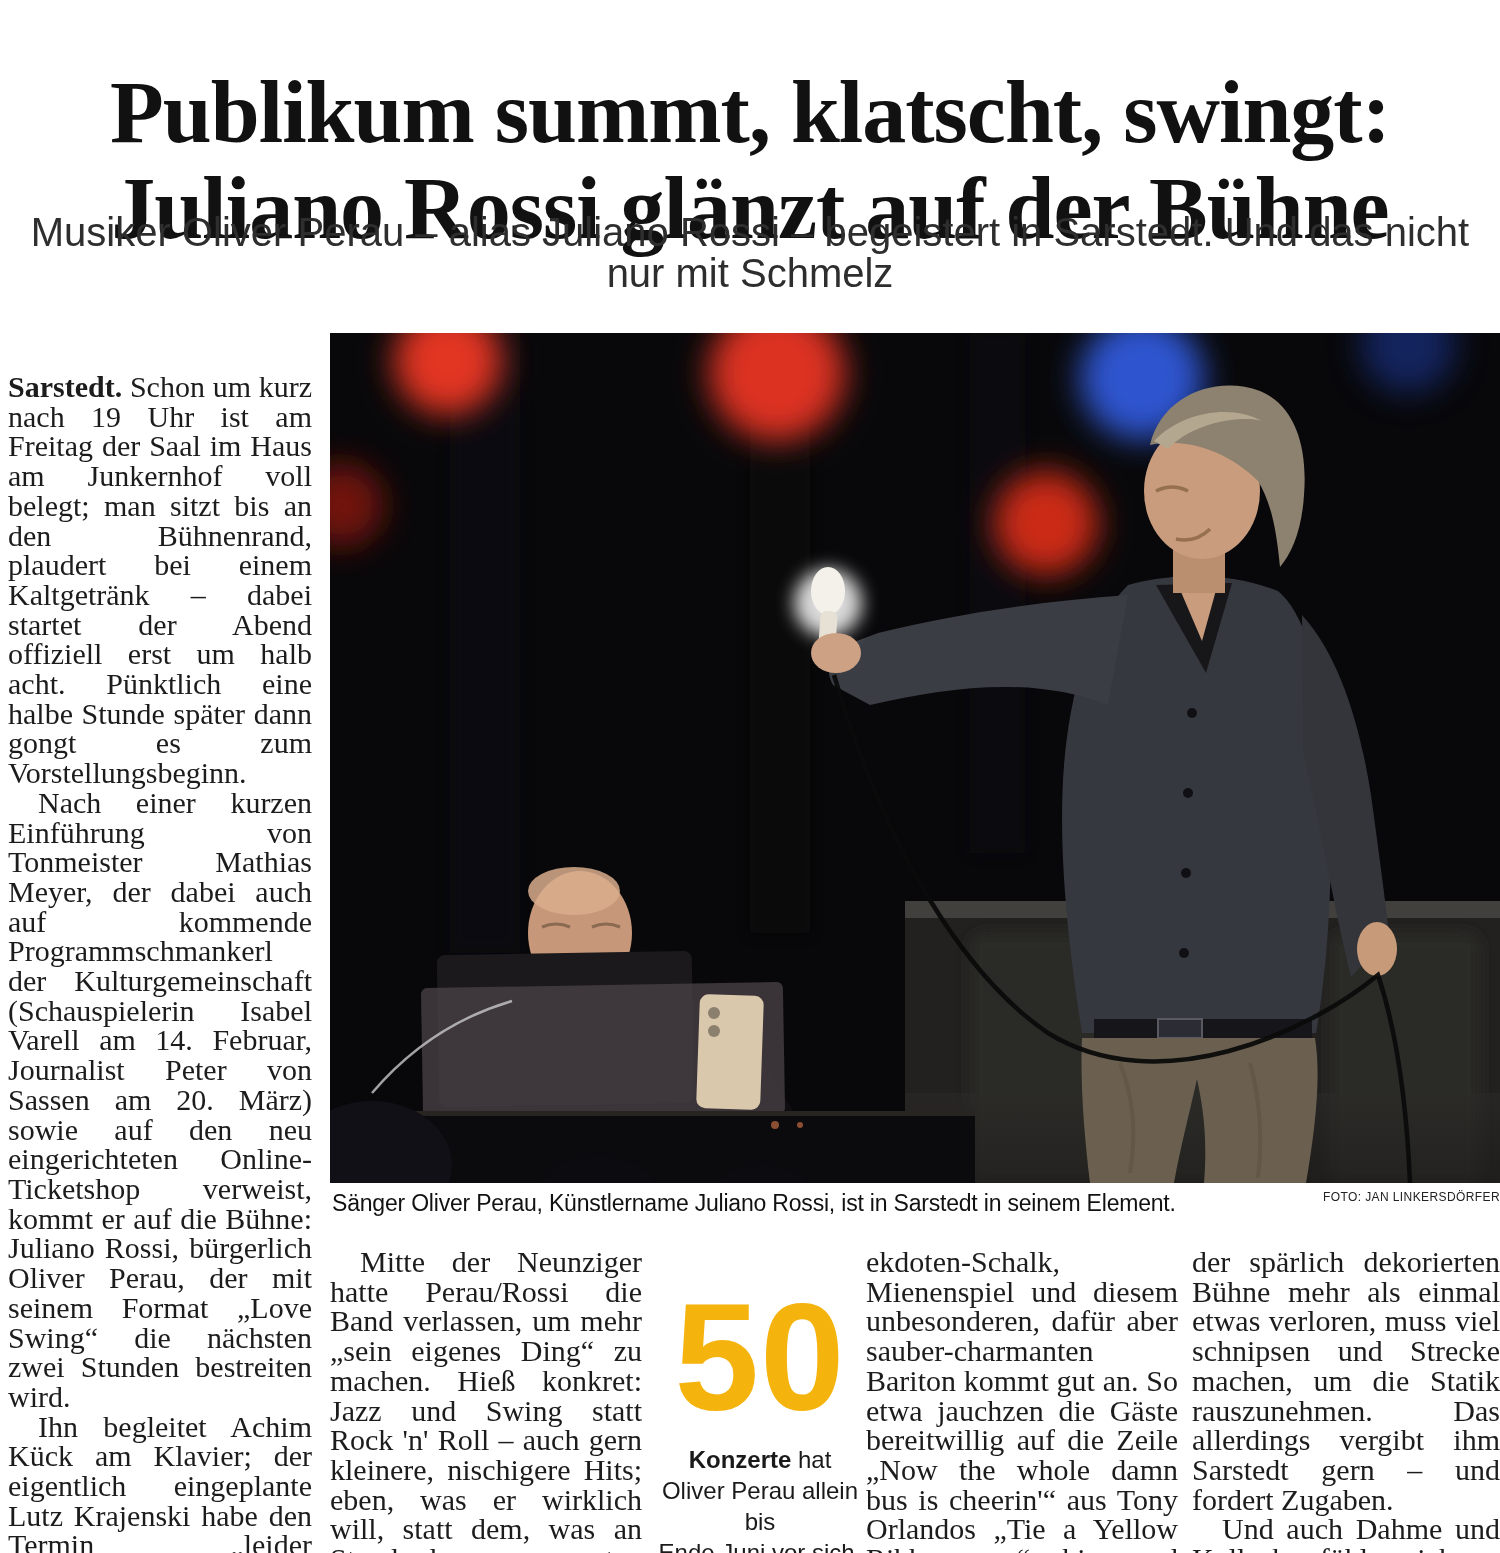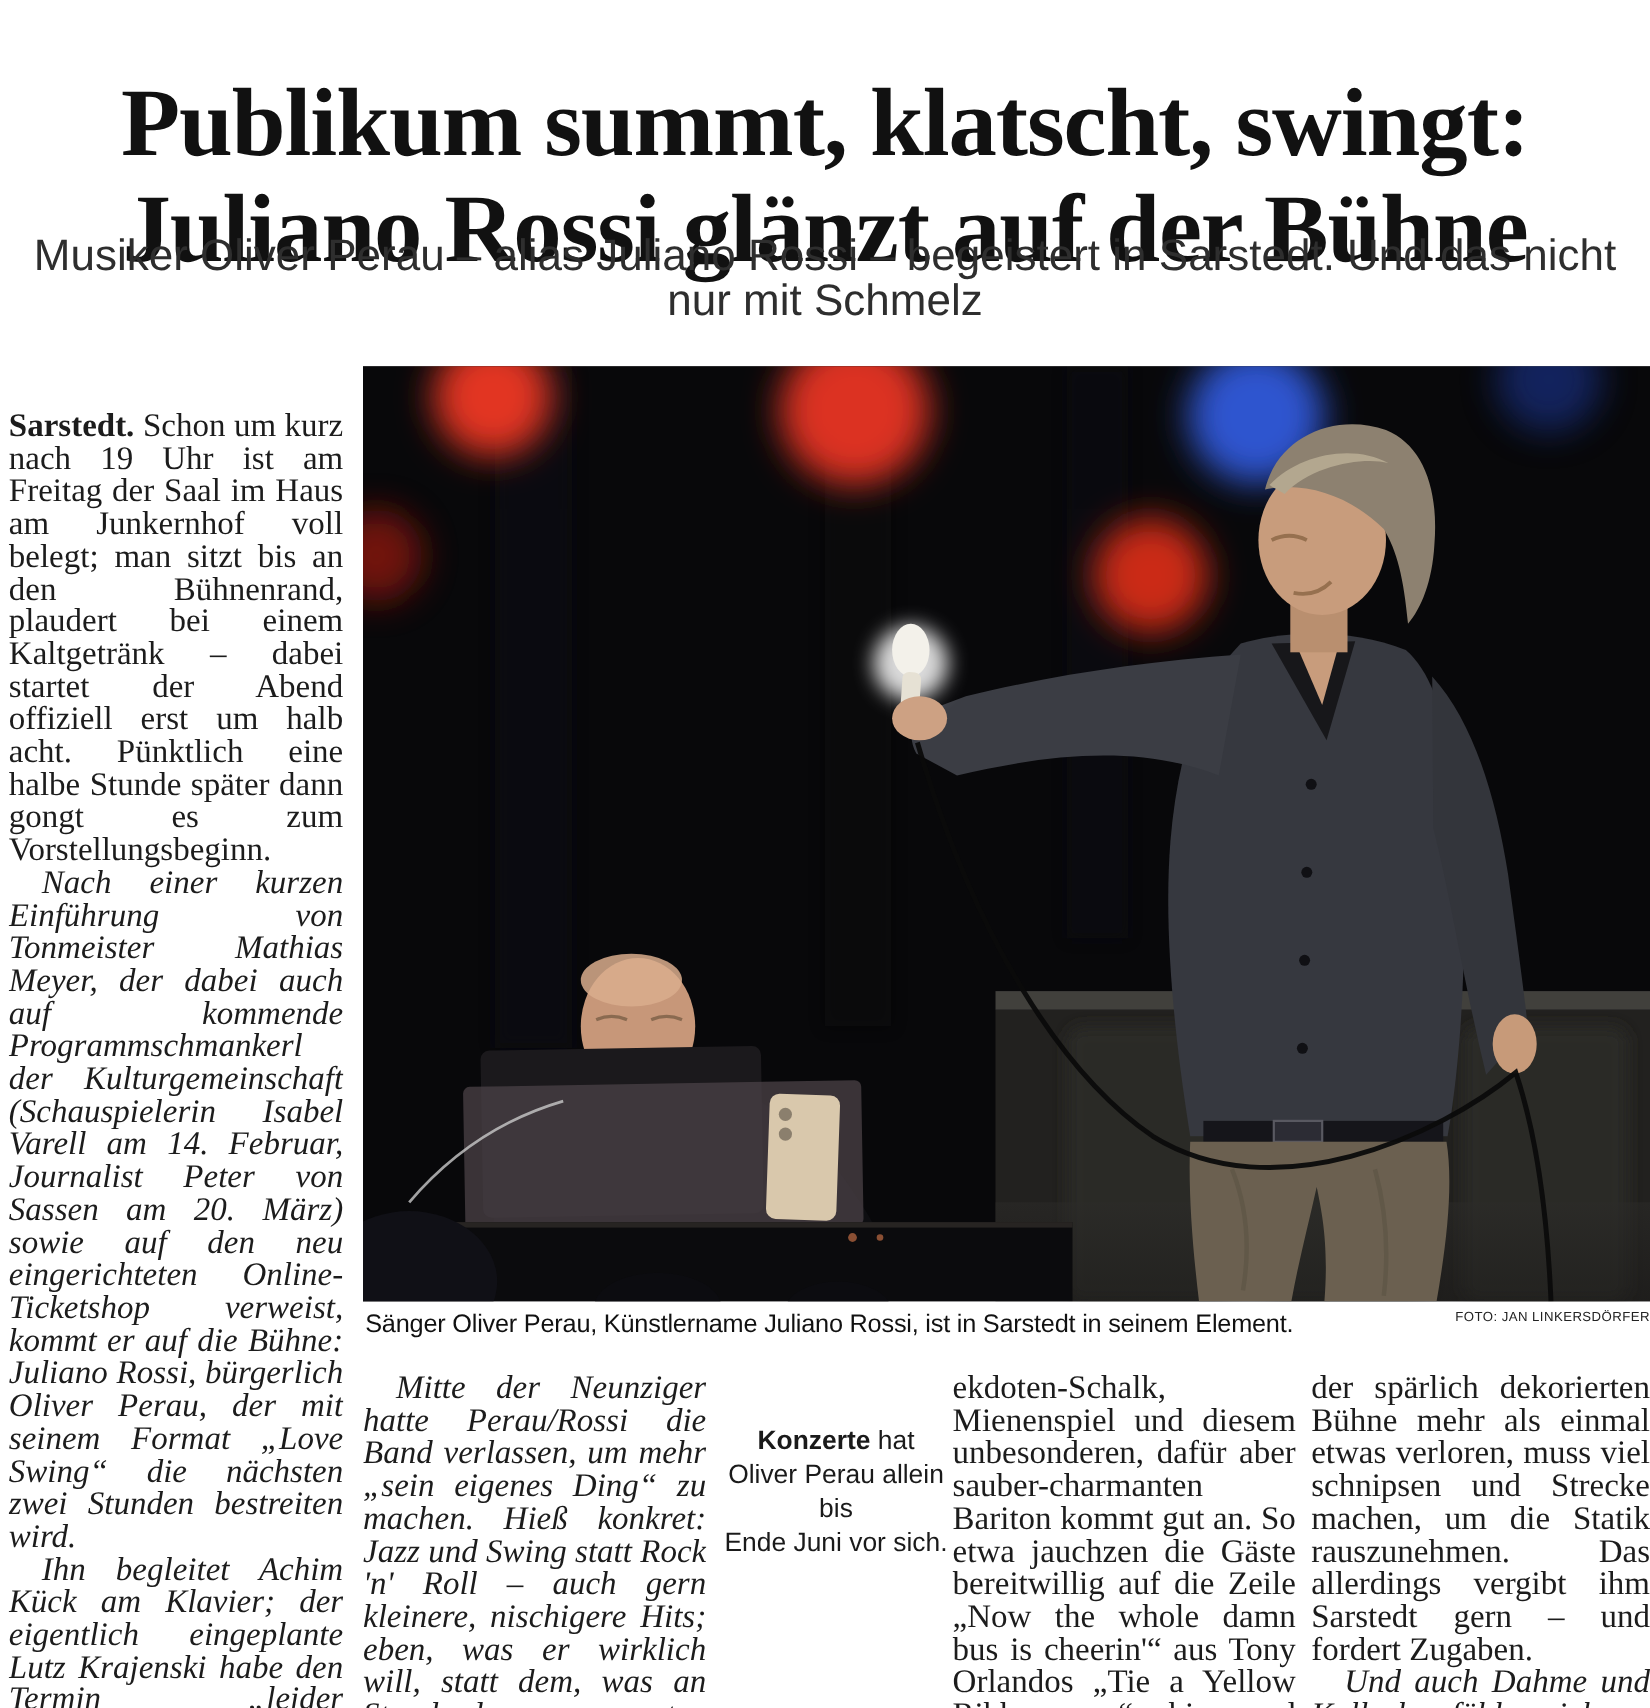--- a/index.html
+++ b/index.html
@@ -15,21 +15,21 @@
 
   
   .byline{position:absolute;top:330px;left:8px;width:300px;font-size:23px;color:#1a1a1a;
           padding-bottom:9px;border-bottom:3px dotted #9a9a9a;}
 
   
   .bodycol{position:absolute;font-family:"Liberation Serif",serif;font-size:30px;
            line-height:29.7px;color:#1c1c1c;text-align:justify;overflow:hidden;
            hyphens:auto;-webkit-hyphens:auto;}
   .bodycol p{margin:0;}
-  .bodycol p.ind{text-indent:30px;font-style:italic;}
+  .bodycol p.ind{text-indent:30px;}
   .leadin{font-weight:bold;}
   #col1{top:372px;left:8px;width:304px;height:1181px;}
   #col2{top:1247px;left:330px;width:312px;height:306px;}
   #col3{top:1247px;left:866px;width:312px;height:306px;}
   #col4{top:1247px;left:1192px;width:308px;height:306px;}
 
   
   .photo{position:absolute;top:333px;left:330px;width:1170px;height:850px;background:#070709;}
   .photo svg{display:block;width:100%;height:100%;}
   .caption-row{position:absolute;top:1190px;left:332px;width:1168px;}
@@ -164,20 +164,21 @@
     <span class="caption">Sänger Oliver Perau, Künstlername Juliano Rossi, ist in Sarstedt in seinem Element.</span>
     <span class="credit">FOTO: JAN LINKERSDÖRFER</span>
   </div>
 
   <div class="bodycol" id="col2">
     <p class="ind">Mitte der Neunziger hatte Perau/Rossi die Band verlassen, um mehr „sein eigenes Ding“ zu machen. Hieß konkret: Jazz und Swing statt Rock 'n' Roll – auch gern kleinere, nischigere Hits; eben, was er wirklich will, statt dem, was an Standards zu erwarten wäre.</p>
 
   </div>
 
   <div class="stat">
+    <div class="stat-number" id="statNumber" style="color: rgb(245, 179, 13);">50</div>
     <div class="stat-label">
       <b>Konzerte</b><span> hat</span><br>
       <span>Oliver Perau allein bis</span><br>
       <span>Ende Juni vor sich.</span>
     </div>
   </div>
 
   <div class="bodycol" id="col3">
     <p>ekdoten-Schalk, Mienenspiel und diesem unbesonderen, dafür aber sauber-charmanten Bariton kommt gut an. So etwa jauchzen die Gäste bereitwillig auf die Zeile „Now the whole damn bus is cheerin'“ aus Tony Orlandos „Tie a Yellow Ribbon …“ hin und spenden ausgiebigen Szenenapplaus – Rossis Imitationen von Joe Cocker, Herbert Grönemeyer und Heinz Rudolf Kunze zu Elvis' „Suspicious Minds“ zünden besonders. Allein: Während Kücks virtuoser Soli – immerhin ist er studierter Jazzer – wirkt Rossi auf</p>
   </div>

